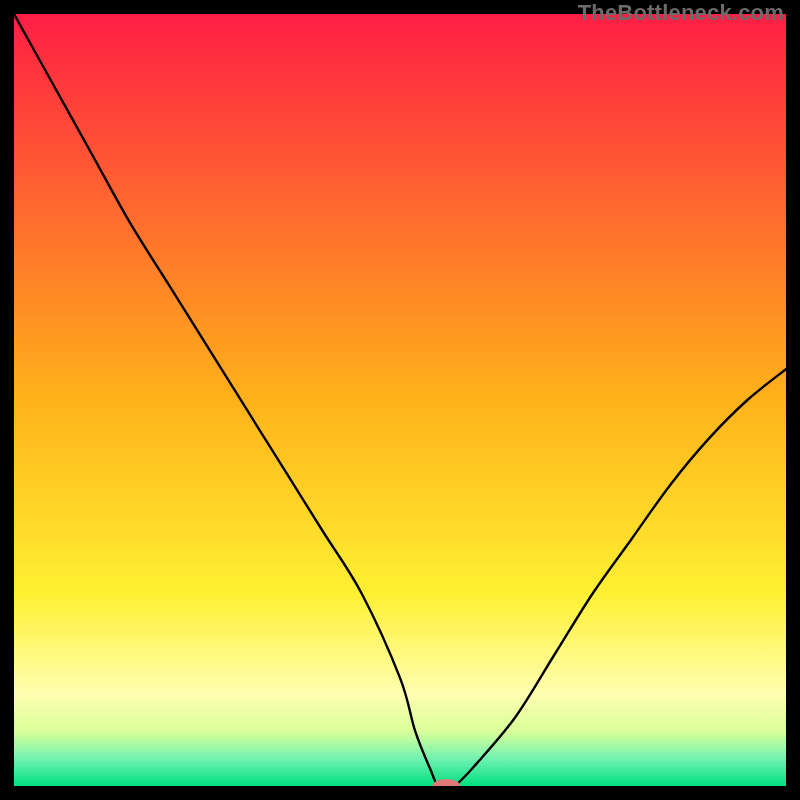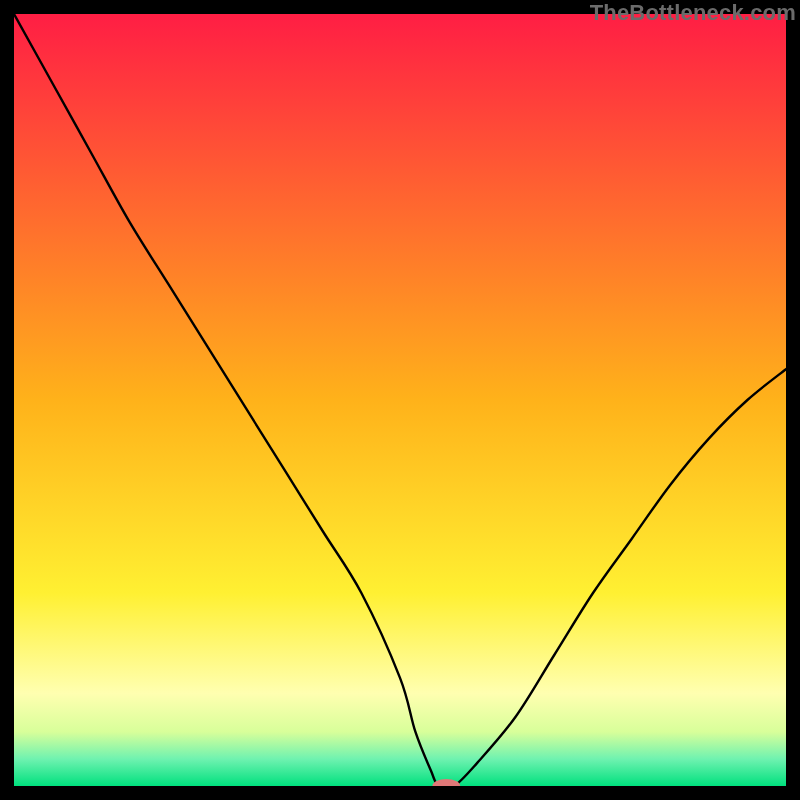--- a/index.html
+++ b/index.html
@@ -19,21 +19,21 @@
   .plot {
     position: absolute;
     left: 14px;
     top: 14px;
     width: 772px;
     height: 772px;
   }
   .watermark {
     position: absolute;
     top: 0px;
-    right: 4px;
+    right: 16px;
     font-size: 22px;
     font-weight: 600;
     color: #6b6b6b;
     letter-spacing: 0.2px;
     pointer-events: none;
   }
   svg { display: block; }
 </style>
 </head>
 <body>

